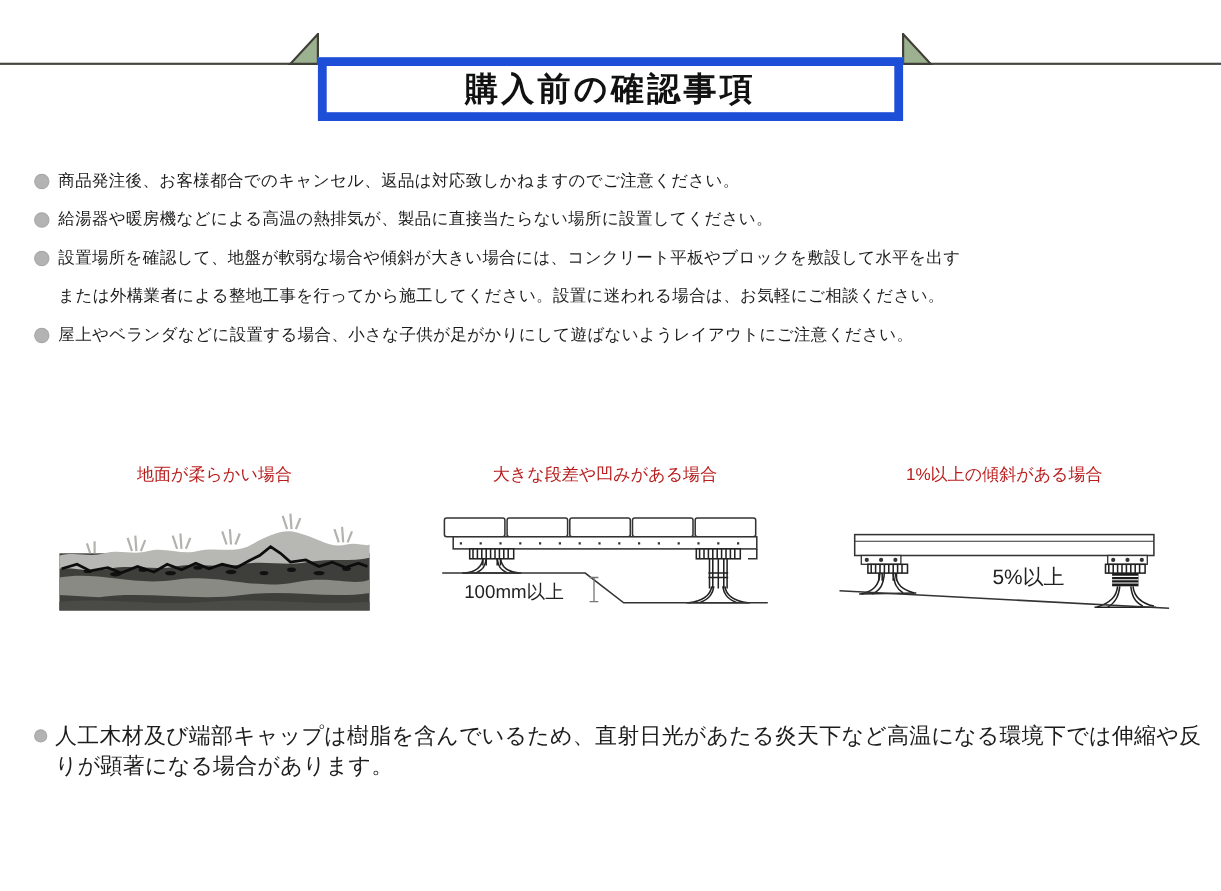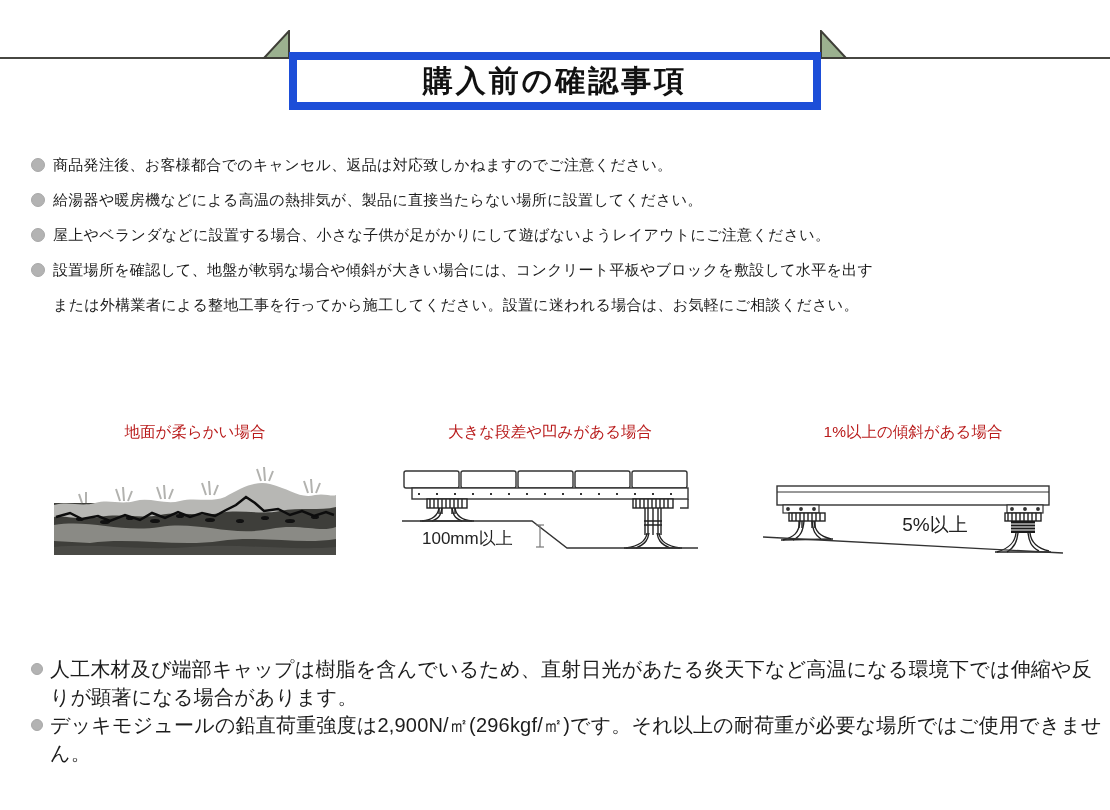--- a/index.html
+++ b/index.html
@@ -57,28 +57,28 @@
     <div class="note-row">
       <span class="bullet"></span>
       <span class="note-text">商品発注後、お客様都合でのキャンセル、返品は対応致しかねますのでご注意ください。</span>
     </div>
     <div class="note-row">
       <span class="bullet"></span>
       <span class="note-text">給湯器や暖房機などによる高温の熱排気が、製品に直接当たらない場所に設置してください。</span>
     </div>
     <div class="note-row">
       <span class="bullet"></span>
-      <span class="note-text">屋上やベランダなどに設置する場合、小さな子供が足がかりにして遊ばないようレイアウトにご注意ください。</span>
-    </div>
-    <div class="note-row">
-      <span class="bullet"></span>
       <span class="note-text">
         <div>設置場所を確認して、地盤が軟弱な場合や傾斜が大きい場合には、コンクリート平板やブロックを敷設して水平を出す</div>
         <div>または外構業者による整地工事を行ってから施工してください。設置に迷われる場合は、お気軽にご相談ください。</div>
       </span>
+    </div>
+    <div class="note-row">
+      <span class="bullet"></span>
+      <span class="note-text">屋上やベランダなどに設置する場合、小さな子供が足がかりにして遊ばないようレイアウトにご注意ください。</span>
     </div>
   </div>
 
   <div class="figure f1">
     <div class="fig-caption">地面が柔らかい場合</div>
     <svg width="290" height="95" viewBox="0 0 290 95">
       <rect x="4" y="40" width="282" height="52" fill="#3e3e3a"></rect>
       <path d="M4,62 C40,56 70,70 110,64 C150,58 180,74 220,66 C250,60 270,70 286,64 L286,76 C250,82 210,72 170,78 C130,84 80,74 40,80 L4,78 Z" fill="#8a8a85"></path>
       <path d="M4,84 C50,80 90,88 140,84 C190,80 240,88 286,84 L286,92 L4,92 Z" fill="#4a4a46"></path>
       <g fill="#111">
@@ -179,19 +179,15 @@
     </svg>
   </div>
 
   <div class="notes-bottom">
     <div class="note-row">
       <span class="bullet"></span>
       <span class="note-text">
         <div>人工木材及び端部キャップは樹脂を含んでいるため、直射日光があたる炎天下など高温になる環境下では伸縮や反りが顕著になる場合があります。</div>
       </span>
     </div>
-    <div class="note-row">
-      <span class="bullet"></span>
-      <span class="note-text">デッキモジュールの鉛直荷重強度は2,900N/㎡(296kgf/㎡)です。それ以上の耐荷重が必要な場所ではご使用できません。</span>
-    </div>
   </div>
 
 </div>
 
 </body></html>

